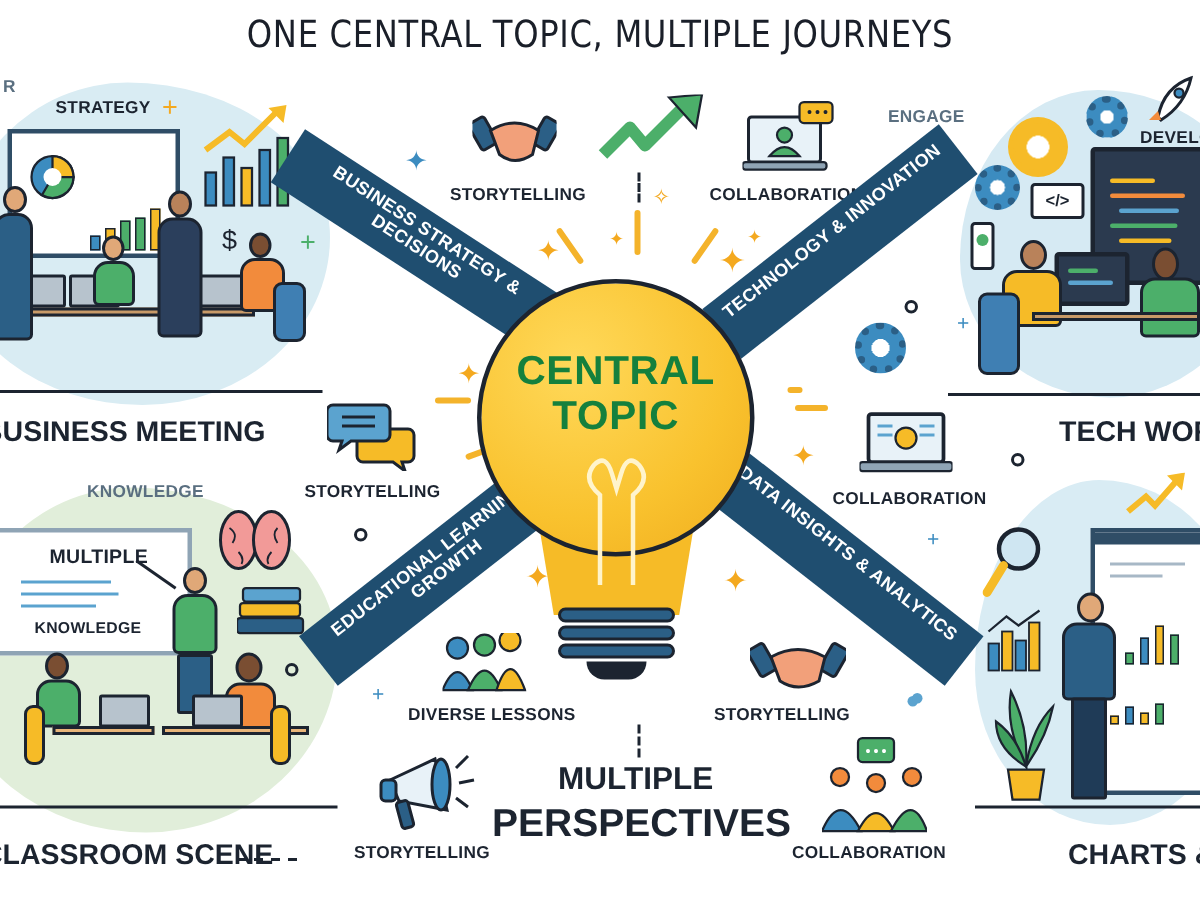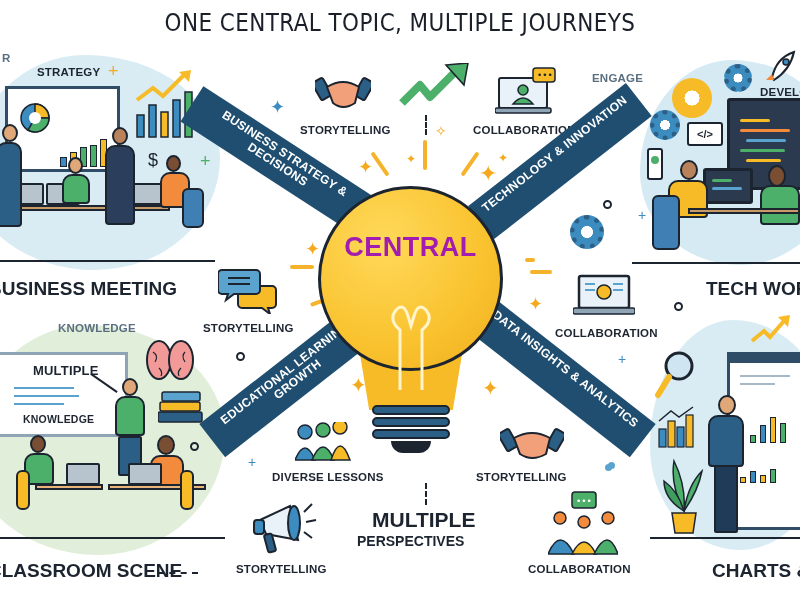--- a/index.html
+++ b/index.html
@@ -39,21 +39,21 @@
     border-radius: 50%; background: radial-gradient(circle at 35% 30%, #ffd95a 0%, #f9c22e 60%, #f0ad1e 100%);
     border: 3px solid #1c2430;
   }
   .bulb-neck {
     position: absolute; left: 356px; top: 330px; width: 110px; height: 80px;
     background: #f6bb27; border-left: 3px solid #1c2430; border-right: 3px solid #1c2430;
     clip-path: polygon(0 0, 100% 0, 88% 100%, 12% 100%);
   }
   .bulb-text {
     position: absolute; left: 318px; top: 232px; width: 185px; text-align: center;
-    font-size: 27px; font-weight: 700; line-height: 30px; color: #a21caf; letter-spacing: 0.5px;
+    font-size: 27px; font-weight: 700; line-height: 30px; color: #15803d; letter-spacing: 0.5px;
   }
   .filament { position: absolute; left: 388px; top: 300px; width: 46px; height: 90px; }
   .bulb-base { position: absolute; left: 372px; top: 405px; width: 78px; height: 55px; }
   .base-ring { height: 10px; margin-bottom: 2px; border-radius: 5px; background: #2b5f86; border: 2px solid #1c2430; }
   .base-tip { width: 40px; height: 12px; margin: 0 auto; background: #1c2430; border-radius: 0 0 12px 12px; }
 
   .ray { position: absolute; background: #f4b32b; border-radius: 2px; }
   .spark { position: absolute; color: #f4a91f; font-size: 18px; line-height: 1; }
   .spark-blue { color: #3c8cc0; }
   .spark-green { color: #4caf6a; }
@@ -178,20 +178,21 @@
 <div class="ribbon ribbon-tl">BUSINESS STRATEGY &amp; DECISIONS</div>
 <div class="ribbon ribbon-tr">TECHNOLOGY &amp; INNOVATION</div>
 <div class="ribbon ribbon-bl">EDUCATIONAL LEARNING &amp; GROWTH</div>
 <div class="ribbon ribbon-br">DATA INSIGHTS &amp; ANALYTICS</div>
 
 <div>
   <div class="bulb-neck"></div>
   <div class="bulb-glass"></div>
   <div class="bulb-text">
     <div>CENTRAL</div>
+    <div>TOPIC</div>
   </div>
   <svg class="filament" viewBox="0 0 46 90">
     <path d="M12 90 L12 30 Q0 20 8 10 Q16 2 20 16 L23 26 L26 16 Q30 2 38 10 Q46 20 34 30 L34 90" fill="none" stroke="#fff4cc" stroke-width="3"></path>
   </svg>
   <div class="bulb-base">
     <div class="base-ring"></div>
     <div class="base-ring"></div>
     <div class="base-ring"></div>
     <div class="base-tip"></div>
   </div>
@@ -321,21 +322,21 @@
   <rect x="2" y="20" width="10" height="14" rx="3" fill="#3c8cc0" stroke="#1c2430" stroke-width="2"></rect>
   <rect x="14" y="34" width="8" height="18" rx="2" fill="#2b5f86" stroke="#1c2430" stroke-width="2" transform="rotate(-15 18 43)"></rect>
   <line x1="52" y1="12" x2="60" y2="4" stroke="#1c2430" stroke-width="2"></line>
   <line x1="54" y1="22" x2="64" y2="20" stroke="#1c2430" stroke-width="2"></line>
   <line x1="52" y1="32" x2="60" y2="38" stroke="#1c2430" stroke-width="2"></line>
 </svg>
 <span class="lbl-small" style="left:236px;top:563px;">STORYTELLING</span>
 
 <div>
   <span class="label-bold" style="left:372px;top:508px;font-size:21px;">MULTIPLE</span>
-  <span class="label-bold" style="left:357px;top:533px;font-size:14px;">PERSPECTIVES</span>
+  <span class="label-bold" style="left:328px;top:533px;font-size:26px;">PERSPECTIVES</span>
 </div>
 
 <svg class="icon" style="left:548px;top:490px" width="70" height="66" viewBox="0 0 70 66">
   <rect x="24" y="2" width="24" height="16" rx="3" fill="#4caf6a" stroke="#1c2430" stroke-width="1.5"></rect>
   <text x="28" y="14" font-size="9" font-family="DejaVu Sans, sans-serif" fill="#ffffff">•••</text>
   <circle cx="12" cy="28" r="6" fill="#f28b3c" stroke="#1c2430" stroke-width="1.5"></circle>
   <circle cx="36" cy="32" r="6" fill="#f28b3c" stroke="#1c2430" stroke-width="1.5"></circle>
   <circle cx="60" cy="28" r="6" fill="#f28b3c" stroke="#1c2430" stroke-width="1.5"></circle>
   <path d="M0 64 Q12 36 26 64 Z" fill="#3c8cc0" stroke="#1c2430" stroke-width="1.5"></path>
   <path d="M24 64 Q36 40 48 64 Z" fill="#f6bb27" stroke="#1c2430" stroke-width="1.5"></path>

